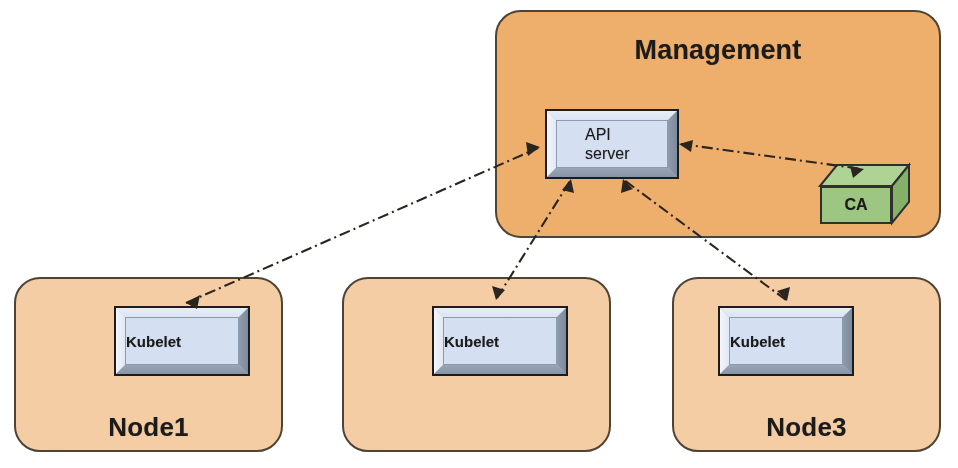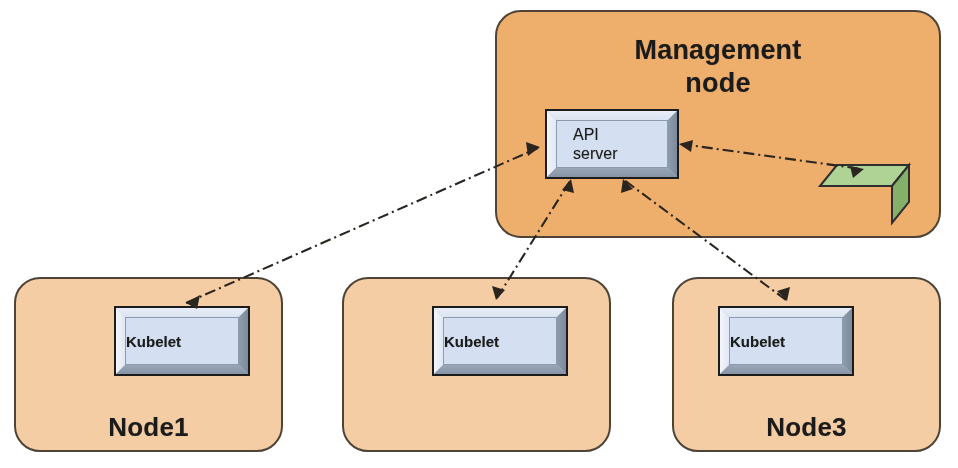--- a/index.html
+++ b/index.html
@@ -38,21 +38,21 @@
   .bevel .bv-right{top:0;right:0;bottom:0;width:9px;
     background:linear-gradient(90deg,#8e9bac,#7d8a9c);
     clip-path:polygon(100% 0,100% 100%,0 calc(100% - 9px),0 9px);}
   .bevel .bv-bottom{left:0;right:0;bottom:0;height:9px;
     background:linear-gradient(#9aa6b7,#8694a6);
     clip-path:polygon(9px 0,calc(100% - 9px) 0,100% 100%,0 100%);}
   .bevel .label{
     position:relative;z-index:3;color:#1b1b1b;
     text-shadow:0 0 1px rgba(0,0,0,.3);
   }
-  .bevel.api .label{font-size:16px;line-height:19px;padding-left:16px;}
+  .bevel.api .label{font-size:16px;line-height:19px;padding-left:28px;}
   .bevel.kubelet .face{}
   .bevel.kubelet .label{font-size:15px;font-weight:bold;}
 
   
   .cuboid{position:absolute;}
   .cuboid .c-front{
     position:absolute;left:0;bottom:0;width:72px;height:38px;
     background:#9cc681;border:2px solid #2f2f2f;box-sizing:border-box;
     display:flex;align-items:center;justify-content:center;
   }
@@ -67,21 +67,20 @@
   #links polygon{fill:#2b2520;stroke:none;}
 </style>
 </head>
 <body>
 
 <div id="stage">
 
   <div class="panel mgmt" style="left:495px;top:10px;width:446px;height:228px;">
     <div class="panel-title mgmt-title">
       <div>Management</div>
-      <div>node</div>
     </div>
 
     <div class="bevel api" style="left:48px;top:97px;width:134px;height:70px;">
       <span class="bv bv-top"></span>
       <span class="bv bv-left"></span>
       <span class="bv bv-right"></span>
       <span class="bv bv-bottom"></span>
       <div class="face">
         <div class="label">
           <div>API</div>
@@ -90,20 +89,23 @@
       </div>
     </div>
 
     <div class="cuboid" style="left:323px;top:152px;width:90px;height:60px;">
       <svg width="90" height="60" viewBox="0 0 90 60">
 
         <polygon points="0,22 17,1 89,1 72,22" fill="#aed394" stroke="#2f2f2f" stroke-width="2"></polygon>
 
         <polygon points="72,22 89,1 89,38 72,59" fill="#84b06a" stroke="#2f2f2f" stroke-width="2"></polygon>
       </svg>
+      <div class="c-front">
+        <span class="c-label">CA</span>
+      </div>
     </div>
   </div>
 
   <div class="panel node" style="left:14px;top:277px;width:269px;height:175px;">
     <div class="panel-title node-title">Node1</div>
     <div class="bevel kubelet" style="left:98px;top:27px;width:136px;height:70px;">
       <span class="bv bv-top"></span>
       <span class="bv bv-left"></span>
       <span class="bv bv-right"></span>
       <span class="bv bv-bottom"></span>

